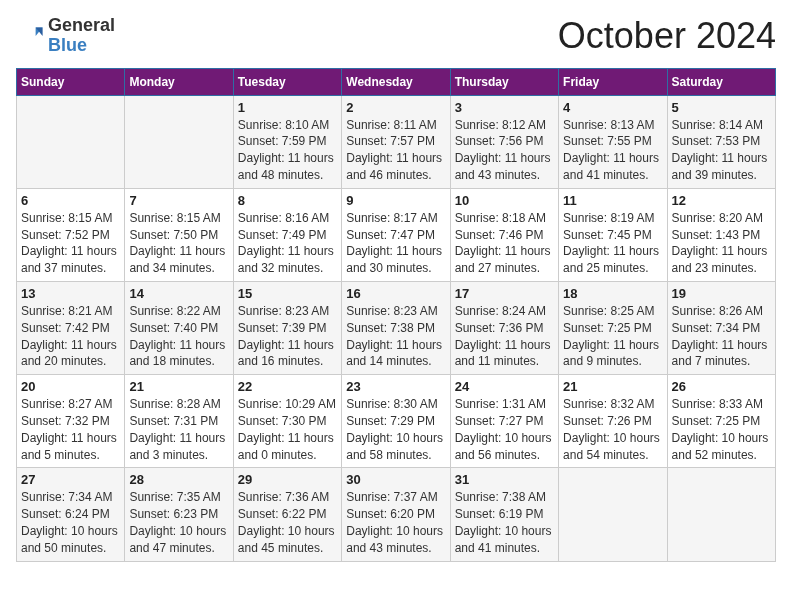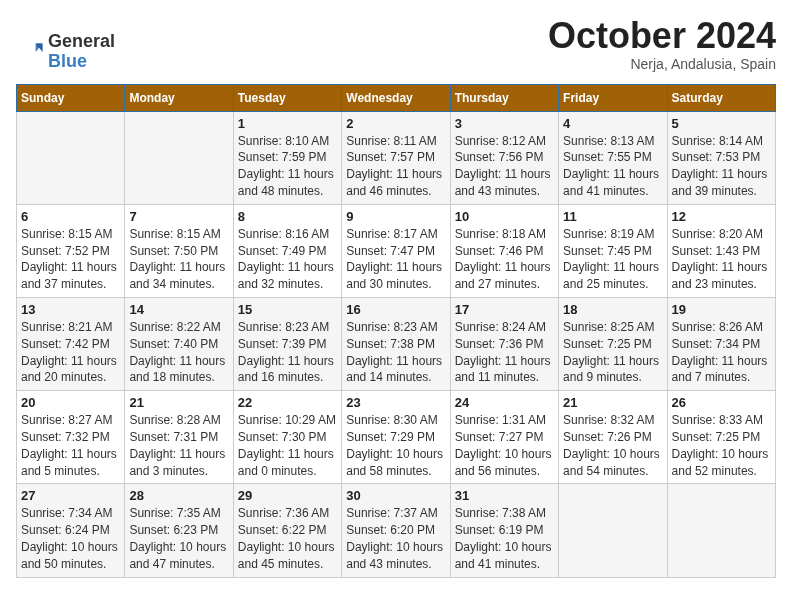--- a/index.html
+++ b/index.html
@@ -39,35 +39,35 @@
     }
     .logo-icon {
       width: 28px;
       height: 28px;
     }
     .title-area {
       text-align: right;
     }
     .month-title {
       font-size: 36px;
-      font-weight: 700;
+      font-weight: 400;
       color: #222;
       line-height: 1.1;
     }
     .subtitle {
       font-size: 14px;
       color: #555;
     }
     table {
       width: 100%;
       border-collapse: collapse;
       font-size: 11px;
     }
     thead tr th {
-      background-color: #a16207;
+      background-color: #701a75;
       color: #fff;
       padding: 6px 4px;
       text-align: left;
       font-size: 12px;
       font-weight: bold;
       border: 1px solid #2e6da4;
     }
     tbody tr td {
       border: 1px solid #ccc;
       vertical-align: top;
@@ -107,21 +107,20 @@
       <polygon points="28,8 38,8 28,20" fill="#3a7fc1"></polygon>
       <polygon points="28,8 38,8 38,20" fill="#2a5fa0"></polygon>
     </svg>
     <div class="logo-text">
       <span class="logo-general">General</span>
       <span class="logo-blue">Blue</span>
     </div>
   </div>
   <div class="title-area">
     <div class="month-title">October 2024</div>
-    <div class="subtitle">Nerja, Andalusia, Spain</div>
   </div>
 </div>
 
 <table>
   <thead>
     <tr>
     <th>Sunday</th>
         <th>Monday</th>
         <th>Tuesday</th>
         <th>Wednesday</th>

